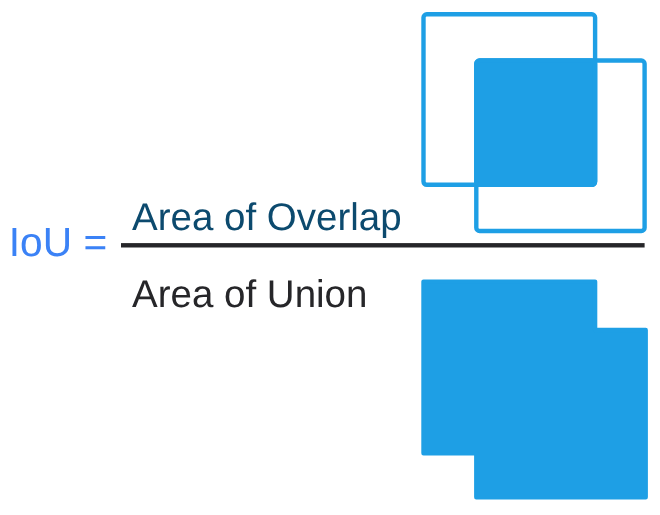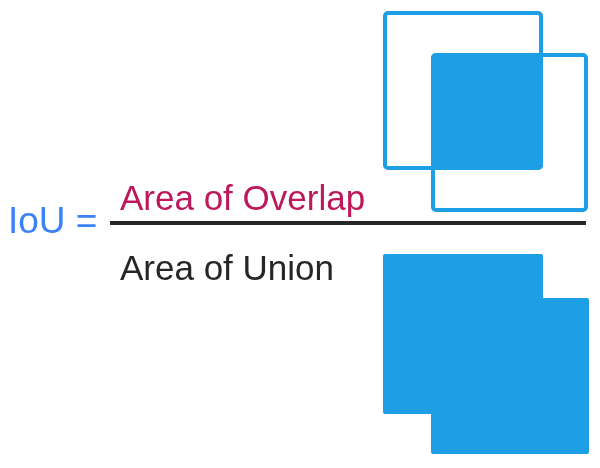--- a/index.html
+++ b/index.html
@@ -97,21 +97,21 @@
 </style>
 </head>
 <body>
 
 <div id="canvas" style="background: rgb(255, 255, 255);">
 
   <div class="formula">
 
     <div class="iou-label" style="color: #3b82f6;">IoU =</div>
 
-    <div class="numerator" style="color: #be185d;">Area of Overlap</div>
+    <div class="numerator" style="color: #0c4a6e;">Area of Overlap</div>
 
     <div class="fraction-bar" style="background: rgb(38, 38, 41);"></div>
 
     <div class="denominator" style="color: rgb(38, 38, 41);">Area of Union</div>
   </div>
 
   <div class="diagram" id="intersection-diagram">
     <svg width="225" height="225" viewBox="0 0 225 225">
 
       <rect x="10" y="13" width="156" height="155" rx="3" ry="3" fill="none" stroke="#1E9FE5" stroke-width="4"></rect>

